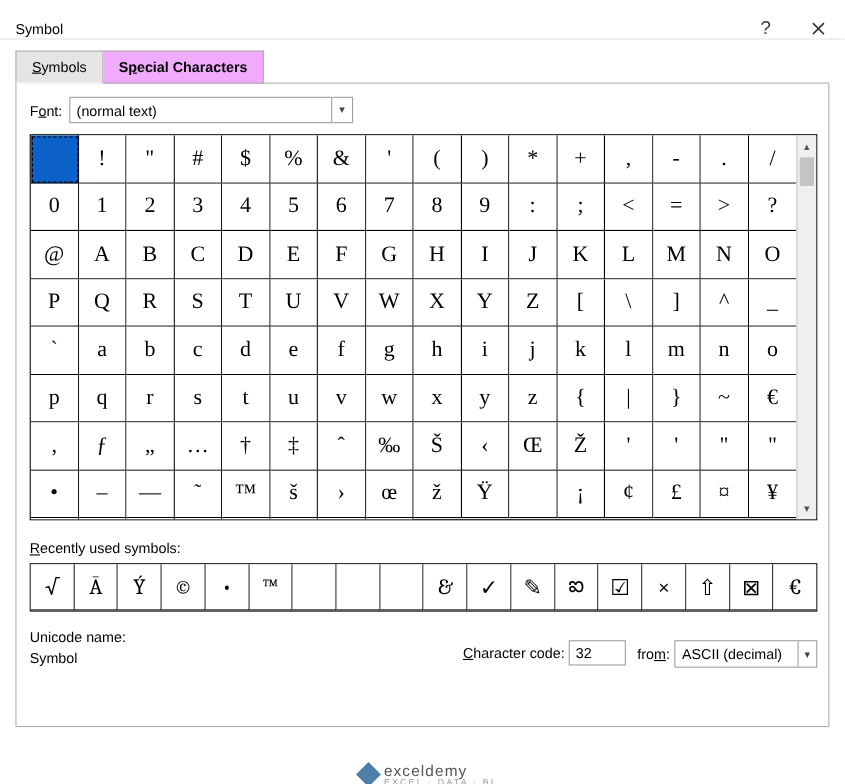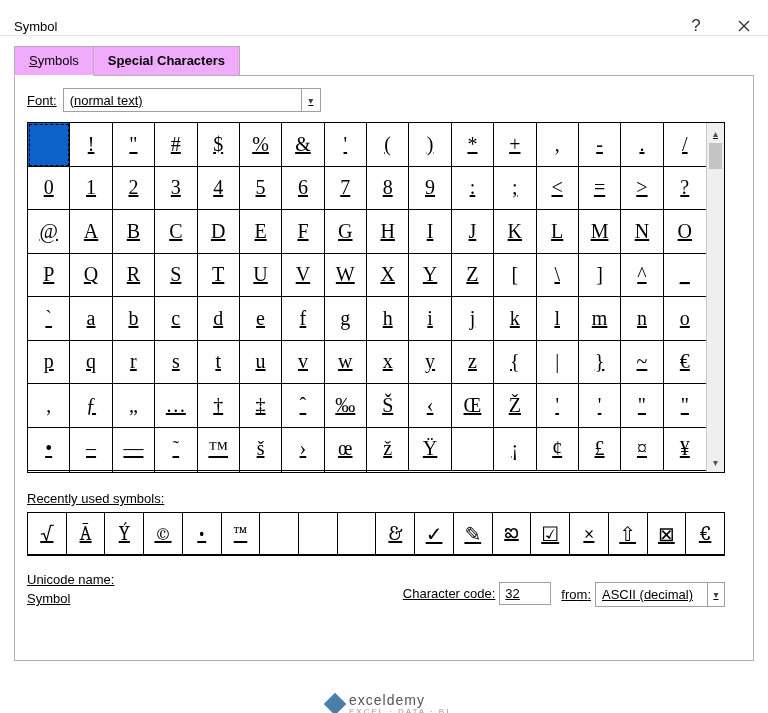--- a/index.html
+++ b/index.html
@@ -4,24 +4,24 @@
 <style>
   * { box-sizing: border-box; }
   html, body { margin:0; padding:0; }
   body { width:768px; height:713px; background:#fff; font-family:"Segoe UI",Arial,sans-serif; font-size:13px; color:#000; overflow:hidden; }
   .title-bar { height:36px; display:flex; align-items:center; padding:17px 0 0 14px; border-bottom:1px solid #e5e5e5; }
   .title-bar .title { flex:1; font-size:13px; }
   .title-btn { width:48px; height:36px; display:flex; align-items:center; justify-content:center; color:#333; font-size:15px; }
   .title-btn.help { font-size:17px; }
   .content { padding:10px 14px 14px 14px; position:relative; height:calc(713px - 36px); }
   .tabs { display:flex; height:30px; margin-bottom:-1px; }
-  .tab { padding:6px 14px 4px 14px; border:1px solid #b0b0b0; background:#f0abfc; position:relative; }
+  .tab { padding:6px 14px 4px 14px; border:1px solid #b0b0b0; background:#e5e5e5; position:relative; }
   .tab.active { border-bottom:1px solid #fff; z-index:2; }
   .tab.inactive { background:#f0abfc; border-left:none; z-index:1;font-weight:bold; }
-  .panel { border:1px solid #b0b0b0; padding:12px 28px 12px 12px; position:relative;text-decoration:underline; }
+  .panel { border:1px solid #b0b0b0; padding:12px 10px 12px 12px; position:relative; }
   .font-row { display:flex; align-items:center; gap:6px; margin-bottom:10px; }
   .font-row label u { text-decoration:underline; text-underline-offset:1px; }
   .combo { display:flex; align-items:center; border:1px solid #a0a0a0; height:24px; background:#fff; }
   .combo input { border:none; outline:none; font:inherit; padding:2px 6px; width:100%; background:transparent; }
   .combo .arrow { width:20px; height:100%; display:flex; align-items:center; justify-content:center; border-left:1px solid #a0a0a0; font-size:10px; color:#444; }
   .combo.font { width:258px; }
   .grid-wrap { display:flex; border:1px solid #000; height:351px; }
   .grid-inner { flex:1; overflow:hidden; }
   .sym-grid { display:grid; grid-template-columns:repeat(16,1fr); }
   .sym-cell { border-right:1px solid #000; border-bottom:1px solid #000; height:43.5px; display:flex; align-items:center; justify-content:center; font-size:20px; font-family:"Times New Roman","Cambria",serif; background:#fff; user-select:none; }

